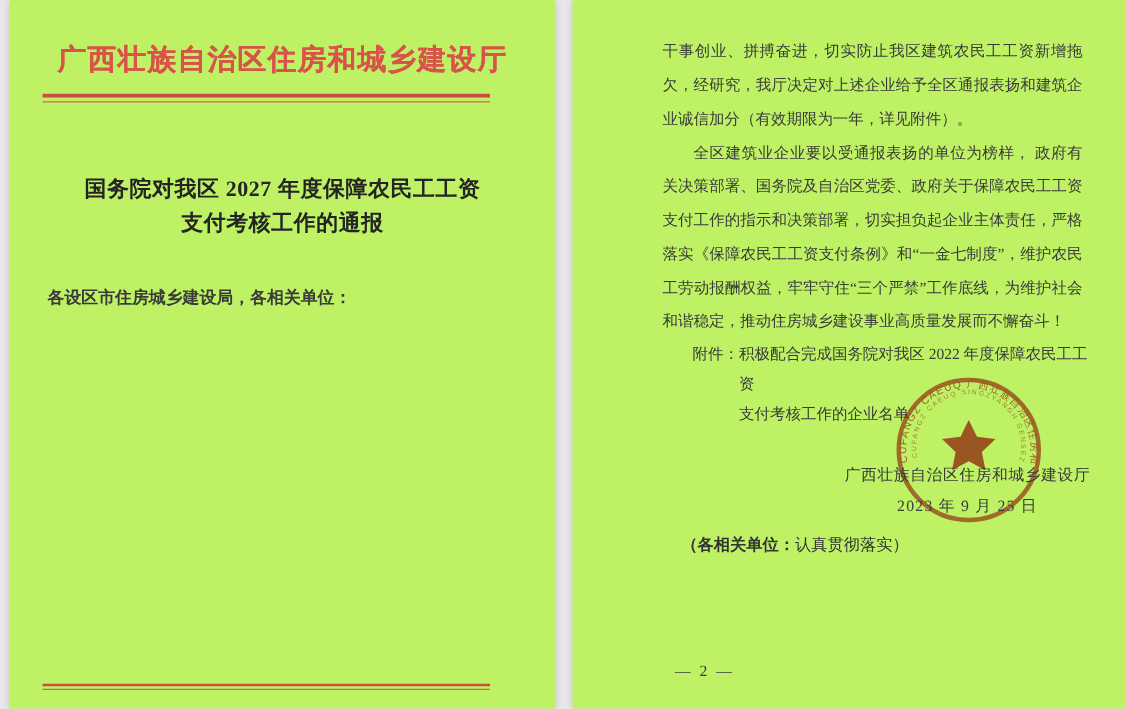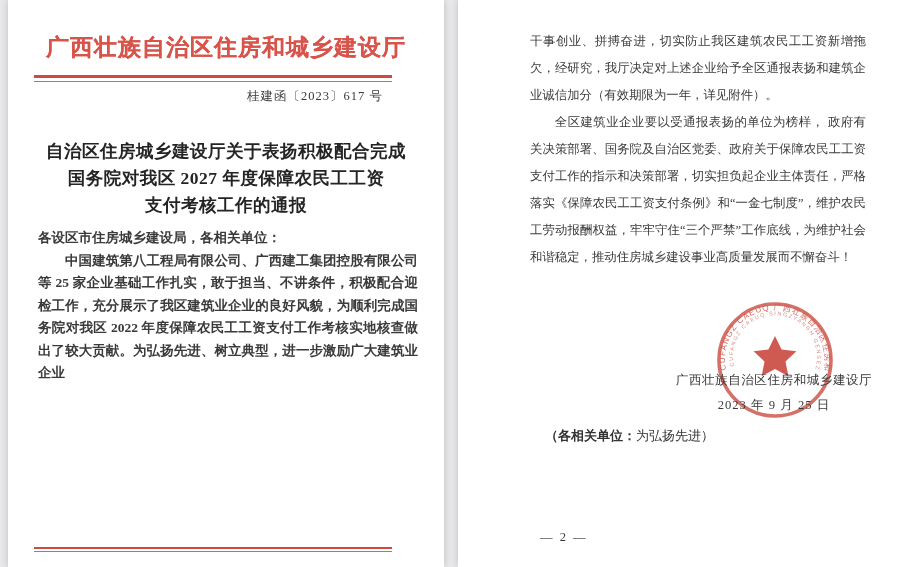--- a/index.html
+++ b/index.html
@@ -5,21 +5,21 @@
   html,body{margin:0;padding:0;}
   body{
     font-family:"Liberation Serif","DejaVu Serif",serif;
     background:#dcdcde;
   }
   .stage{
     position:relative;width:900px;height:567px;overflow:hidden;
     background:#e9e9eb;
   }
   .page{
-    position:absolute;top:0;bottom:0;background:#ffffff;
+    position:absolute;top:0;bottom:0;background:#bef264;
     box-shadow:0 0 7px rgba(60,60,70,.25);
   }
   .page-left{left:8px;width:436px;}
   .page-right{left:458px;width:442px;padding-left:16px;}
 
   
   .agency-header{
     position:absolute;top:30px;left:0;width:100%;
     text-align:center;color:#d8544a;font-weight:bold;
     font-size:23px;letter-spacing:1px;line-height:36px;
@@ -87,61 +87,65 @@
 <body>
 
 <div class="stage">
 
   <div class="page page-left">
 
     <div class="agency-header">广西壮族自治区住房和城乡建设厅</div>
 
     <div class="red-rule rule-top"></div>
 
-    <div class="doc-number">桂建函〔2023〕617 号</div>
 
     <div class="notice-title">
-      <div>自治区住房城乡建设厅关于表扬积极配合完成</div>
       <div>国务院对我区 2027 年度保障农民工工资</div>
       <div>支付考核工作的通报</div>
     </div>
 
     <div class="body-text body-left">
       <p>各设区市住房城乡建设局，各相关单位：</p>
-      <p class="indent">中国建筑第八工程局有限公司、广西建工集团控股有限公司等 25 家企业基础工作扎实，敢于担当、不讲条件，积极配合迎检工作，充分展示了我区建筑业企业的良好风貌，为顺利完成国务院对我区 2022 年度保障农民工工资支付工作考核实地核查做出了较大贡献。为弘扬先进、树立典型，进一步激励广大建筑业企业</p>
     </div>
 
     <div class="red-rule rule-bottom"></div>
   </div>
 
   <div class="page page-right">
 
     <div class="body-text body-right">
       <p>干事创业、拼搏奋进，切实防止我区建筑农民工工资新增拖欠，经研究，我厅决定对上述企业给予全区通报表扬和建筑企业诚信加分（有效期限为一年，详见附件）。</p>
       <p class="indent">全区建筑业企业要以受通报表扬的单位为榜样， 政府有关决策部署、国务院及自治区党委、政府关于保障农民工工资支付工作的指示和决策部署，切实担负起企业主体责任，严格落实《保障农民工工资支付条例》和“一金七制度”，维护农民工劳动报酬权益，牢牢守住“三个严禁”工作底线，为维护社会和谐稳定，推动住房城乡建设事业高质量发展而不懈奋斗！</p>
     </div>
 
+    <div class="attachment">
+      <span class="attach-label">附件：</span>
+      <span>
+        <span style="display:block">积极配合完成国务院对我区 2022 年度保障农民工工资</span>
+        <span style="display:block">支付考核工作的企业名单</span>
+      </span>
+    </div>
 
     <svg class="seal" viewBox="0 0 124 124">
       <circle cx="62" cy="62" r="56" fill="none" stroke="#c94a40" stroke-width="3.6" opacity="0.85"></circle>
       <defs>
         <path id="sealArcOuter" d="M 13.5,74 A 50 50 0 1 1 110.5,74" fill="none"></path>
         <path id="sealArcInner" d="M 22,72 A 42 42 0 1 1 102,72" fill="none"></path>
       </defs>
       <text font-size="8.2" fill="#c94a40" opacity="0.9" letter-spacing="1" font-family="Liberation Sans, sans-serif">
         <textPath href="#sealArcOuter" startOffset="2">CUFANGZ CAEUQ 广西壮族自治区住房和城乡建设厅</textPath>
       </text>
       <text font-size="5.4" fill="#c94a40" opacity="0.7" letter-spacing="1.5" font-family="Liberation Sans, sans-serif">
         <textPath href="#sealArcInner" startOffset="4">CUFANGZ CAEUQ SINGZYANGH GENSEZ DINGJ</textPath>
       </text>
       <polygon fill="#c4382e" opacity="0.9" points="62,38 68.6,51.4 83.4,53.2 72.5,63.5 75.4,78.2 62,70.9 48.6,78.2 51.5,63.5 40.6,53.2 55.4,51.4"></polygon>
     </svg>
 
     <div class="signer-name">广西壮族自治区住房和城乡建设厅</div>
     <div class="sign-date">2023 年 9 月 25 日</div>
 
     <div class="disclosure">
-      <span class="bold">（各相关单位：</span><span>为弘扬先进）</span>
+      <span class="bold">（各相关单位：</span><span>认真贯彻落实）</span>
     </div>
 
     <div class="page-number">— 2 —</div>
   </div>
 </div>
 
 </body></html>

